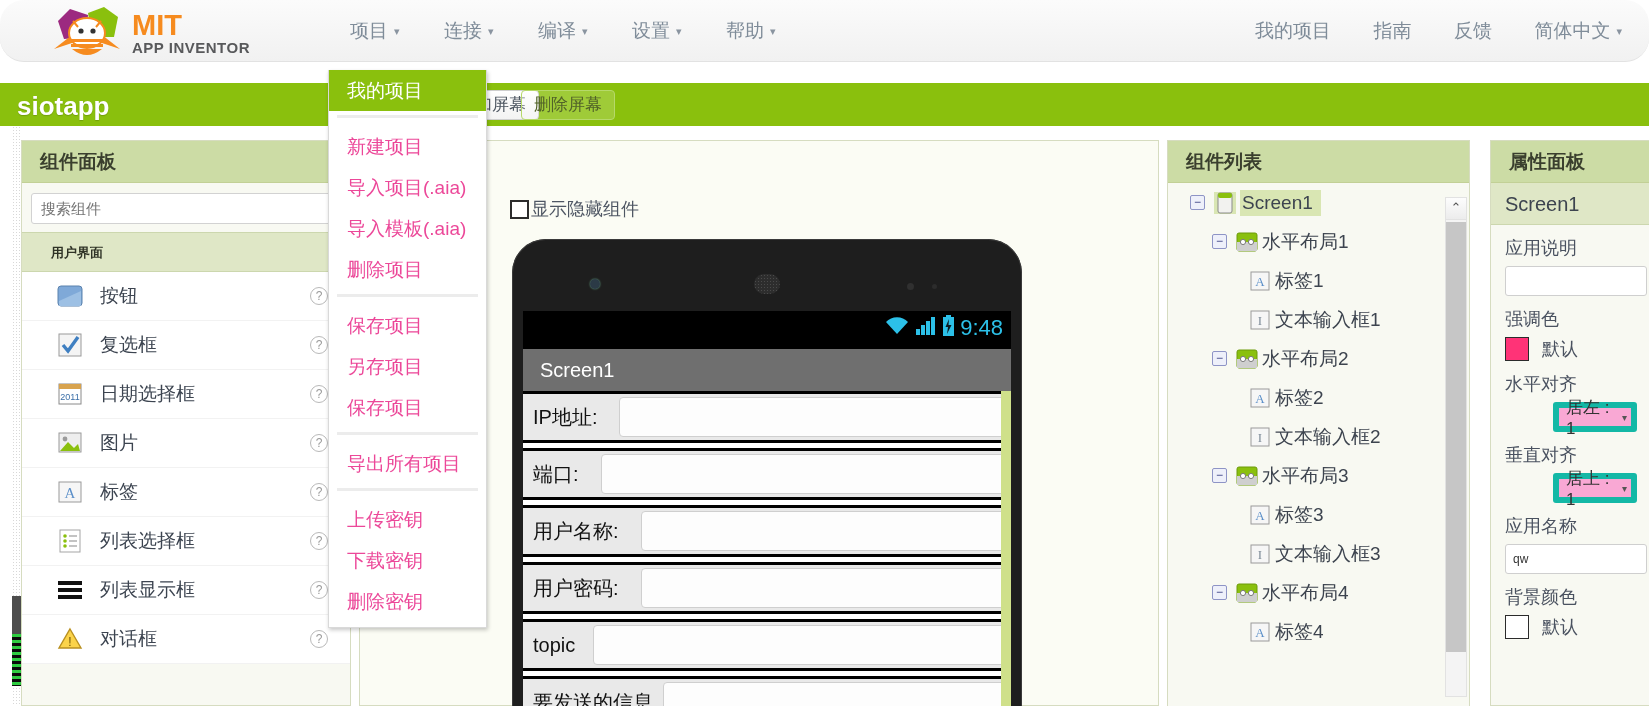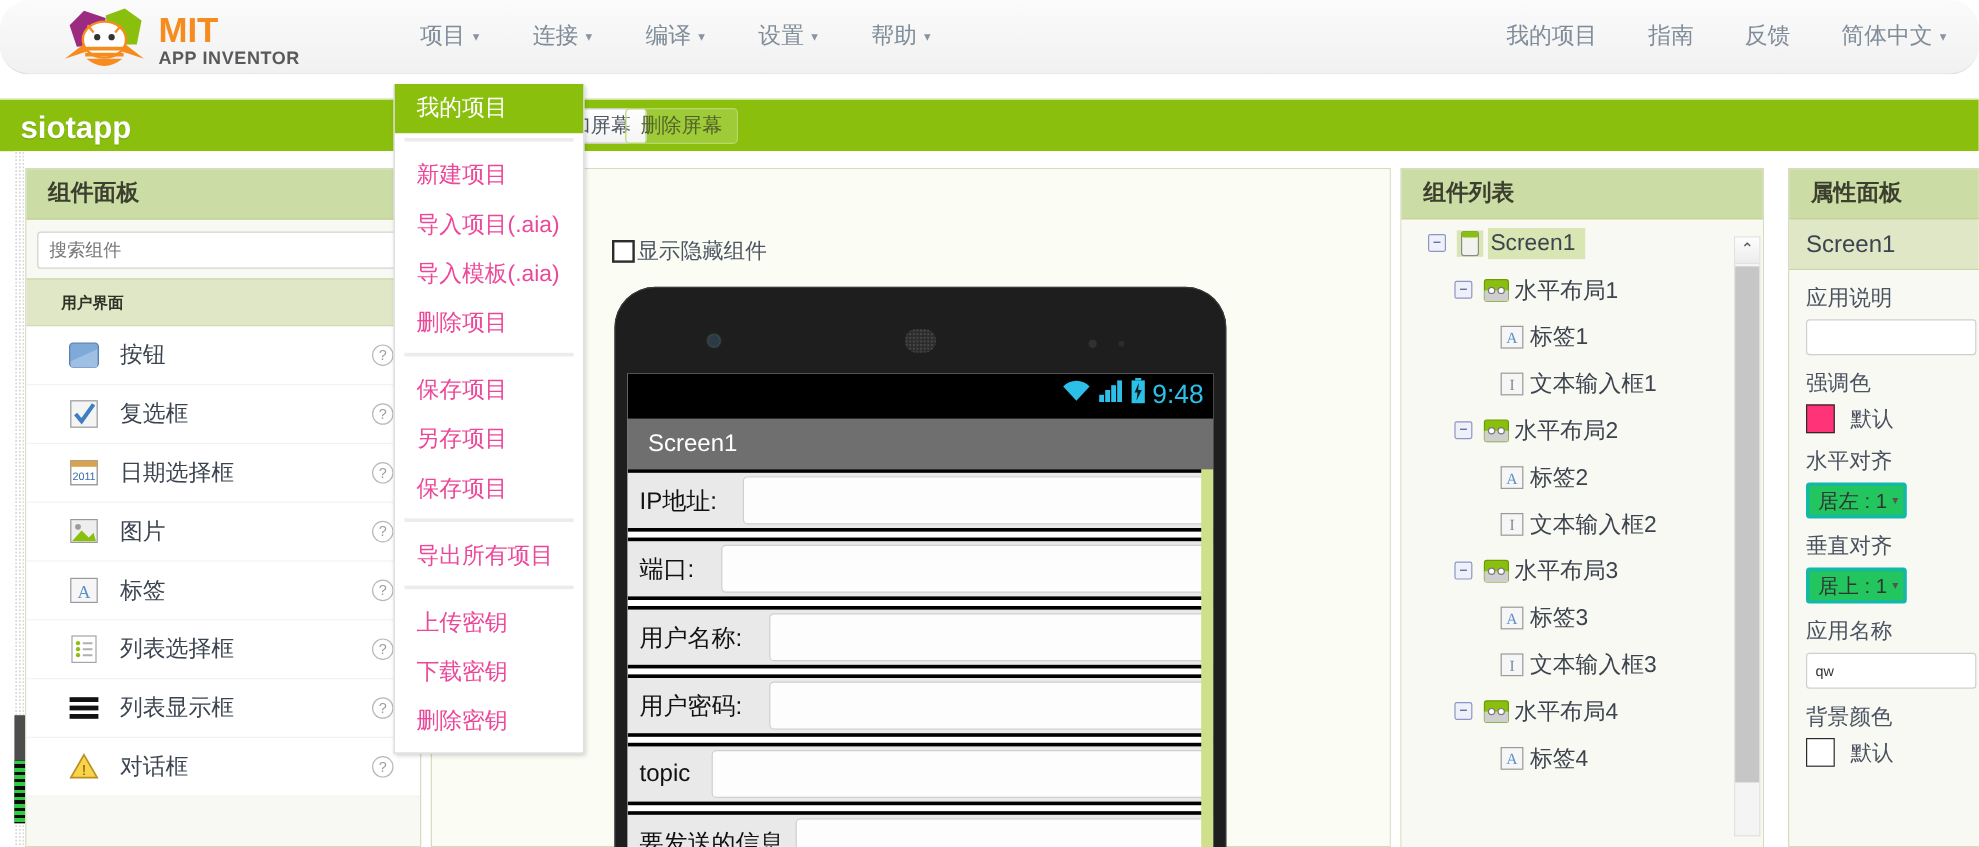--- a/index.html
+++ b/index.html
@@ -207,23 +207,23 @@
   .prop-name { font-size: 18px; color: #4a5260; margin-bottom: 6px; }
   .prop-input {
     width: 142px; height: 30px; background: #fff; border: 1px solid #cfcfcf;
     border-radius: 3px; font-size: 12px; padding: 0 7px; color: #333;
     font-family: "Liberation Sans", sans-serif; outline: none;
   }
   .prop-color { display: flex; align-items: center; gap: 13px; }
   .swatch { width: 24px; height: 24px; border: 1px solid #2b2b2b; }
   .prop-colorlabel { font-size: 18px; color: #4a5260; }
   .prop-select {
-    width: 84px; height: 30px; border: 3px solid #14b8a6; border-radius: 3px;
-    background: #22c55e; font-size: 17px; color: #333;
-    display: flex; align-items: center; padding: 0 4px 0 7px; justify-content: space-between;
+    width: 84px; height: 30px; border: 6px solid #14b8a6; border-radius: 3px;
+    background: #f9a8d4; font-size: 17px; color: #333;
+    display: flex; align-items: center; padding: 0 4px 0 7px; justify-content: space-between; margin-left: 48px;
   }
   .prop-select .caret { font-size: 10px; color: #555; }
 
   
   .edge-scroll {
     position: absolute; left: 0; top: 470px; width: 13px; height: 90px;
     background: #4d4d4d;
   }
   .edge-scroll .ticks {
     position: absolute; left: 0; bottom: 0; width: 13px; height: 52px;

